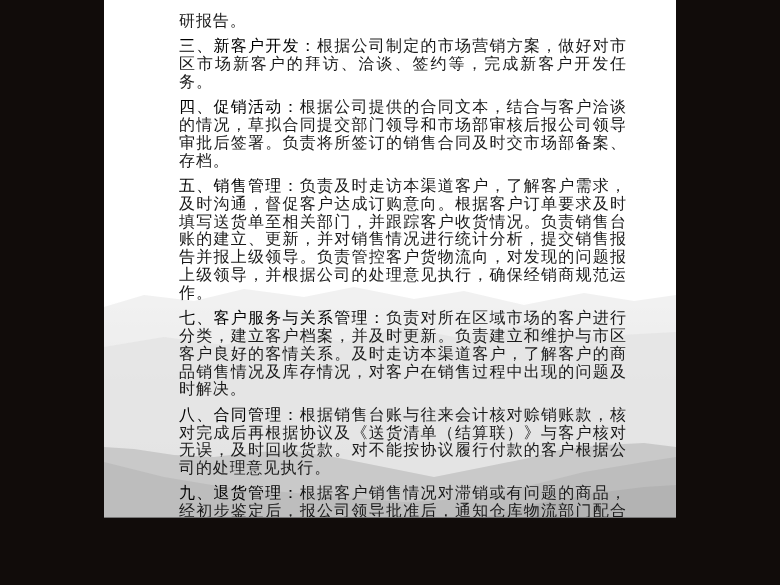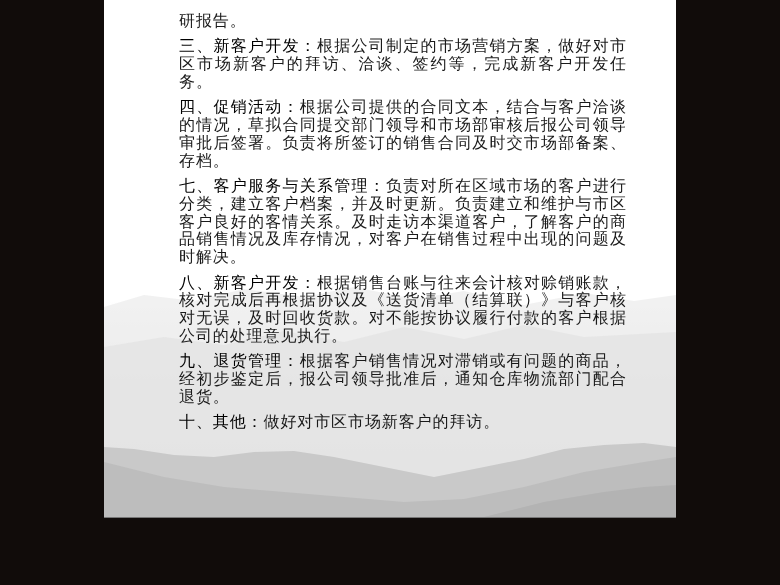--- a/index.html
+++ b/index.html
@@ -42,24 +42,27 @@
       <span style="opacity:0.15">&nbsp;</span><br>
       <span>研报告。</span>
     </p>
     <p class="para">
       <span class="head">三、新客户开发：</span><span>根据公司制定的市场营销方案，做好对市区市场新客户的拜访、洽谈、签约等，完成新客户开发任务。</span>
     </p>
     <p class="para">
       <span class="head">四、促销活动：</span><span>根据公司提供的合同文本，结合与客户洽谈的情况，草拟合同提交部门领导和市场部审核后报公司领导审批后签署。负责将所签订的销售合同及时交市场部备案、存档。</span>
     </p>
     <p class="para">
+      <span class="head">五、销售管理：</span><span>负责及时走访本渠道客户，了解客户需求，及时沟通，督促客户达成订购意向。根据客户订单要求及时填写送货单至相关部门，并跟踪客户收货情况。负责销售台账的建立、更新，并对销售情况进行统计分析，提交销售报告并报上级领导。负责管控客户货物流向，对发现的问题报上级领导，并根据公司的处理意见执行，确保经销商规范运作。</span>
+    </p>
+    <p class="para">
       <span class="head">七、客户服务与关系管理：</span><span>负责对所在区域市场的客户进行分类，建立客户档案，并及时更新。负责建立和维护与市区客户良好的客情关系。及时走访本渠道客户，了解客户的商品销售情况及库存情况，对客户在销售过程中出现的问题及时解决。</span>
     </p>
     <p class="para">
-      <span class="head">八、新客户开发：</span><span>根据销售台账与往来会计核对赊销账款，核对完成后再根据协议及《送货清单（结算联）》与客户核对无误，及时回收货款。对不能按协议履行付款的客户根据公司的处理意见执行。</span>
+      <span class="head">八、合同管理：</span><span>根据销售台账与往来会计核对赊销账款，核对完成后再根据协议及《送货清单（结算联）》与客户核对无误，及时回收货款。对不能按协议履行付款的客户根据公司的处理意见执行。</span>
     </p>
     <p class="para">
       <span class="head">九、退货管理：</span><span>根据客户销售情况对滞销或有问题的商品，经初步鉴定后，报公司领导批准后，通知仓库物流部门配合退货。</span>
     </p>
     <p class="para">
       <span class="head">十、其他：</span><span>做好对市区市场新客户的拜访。</span>
     </p>
   </div>
 </div>
 

